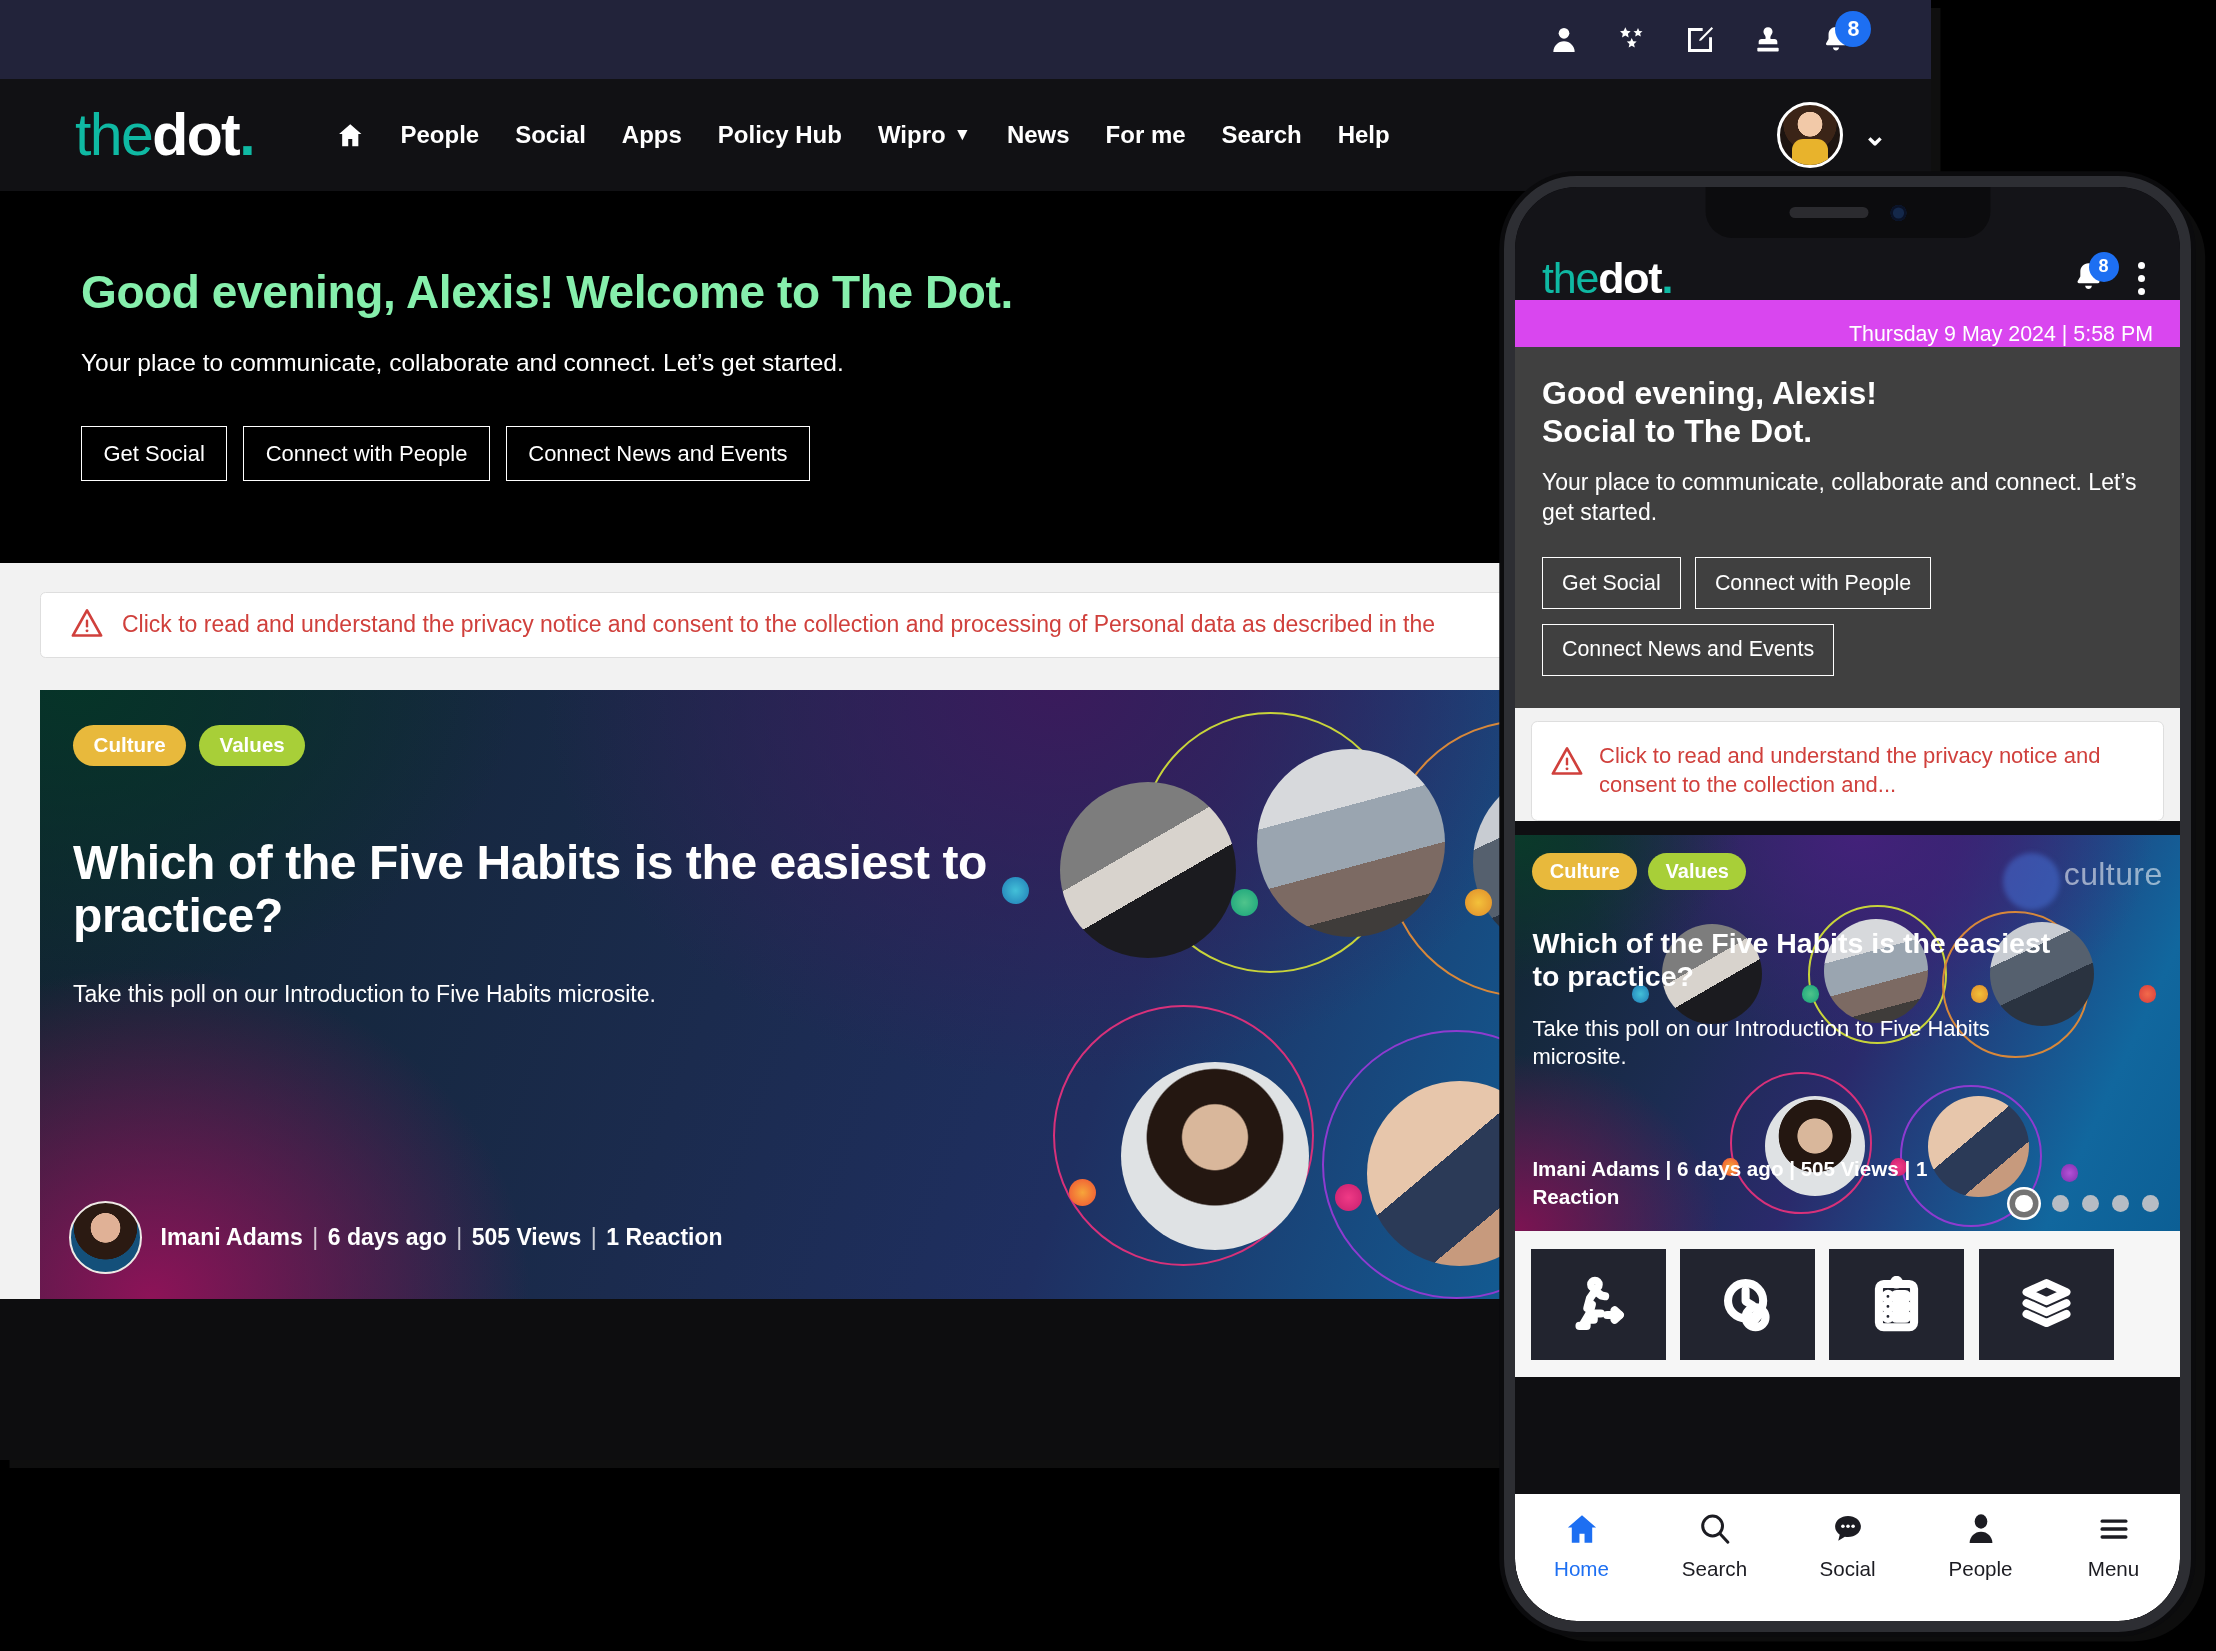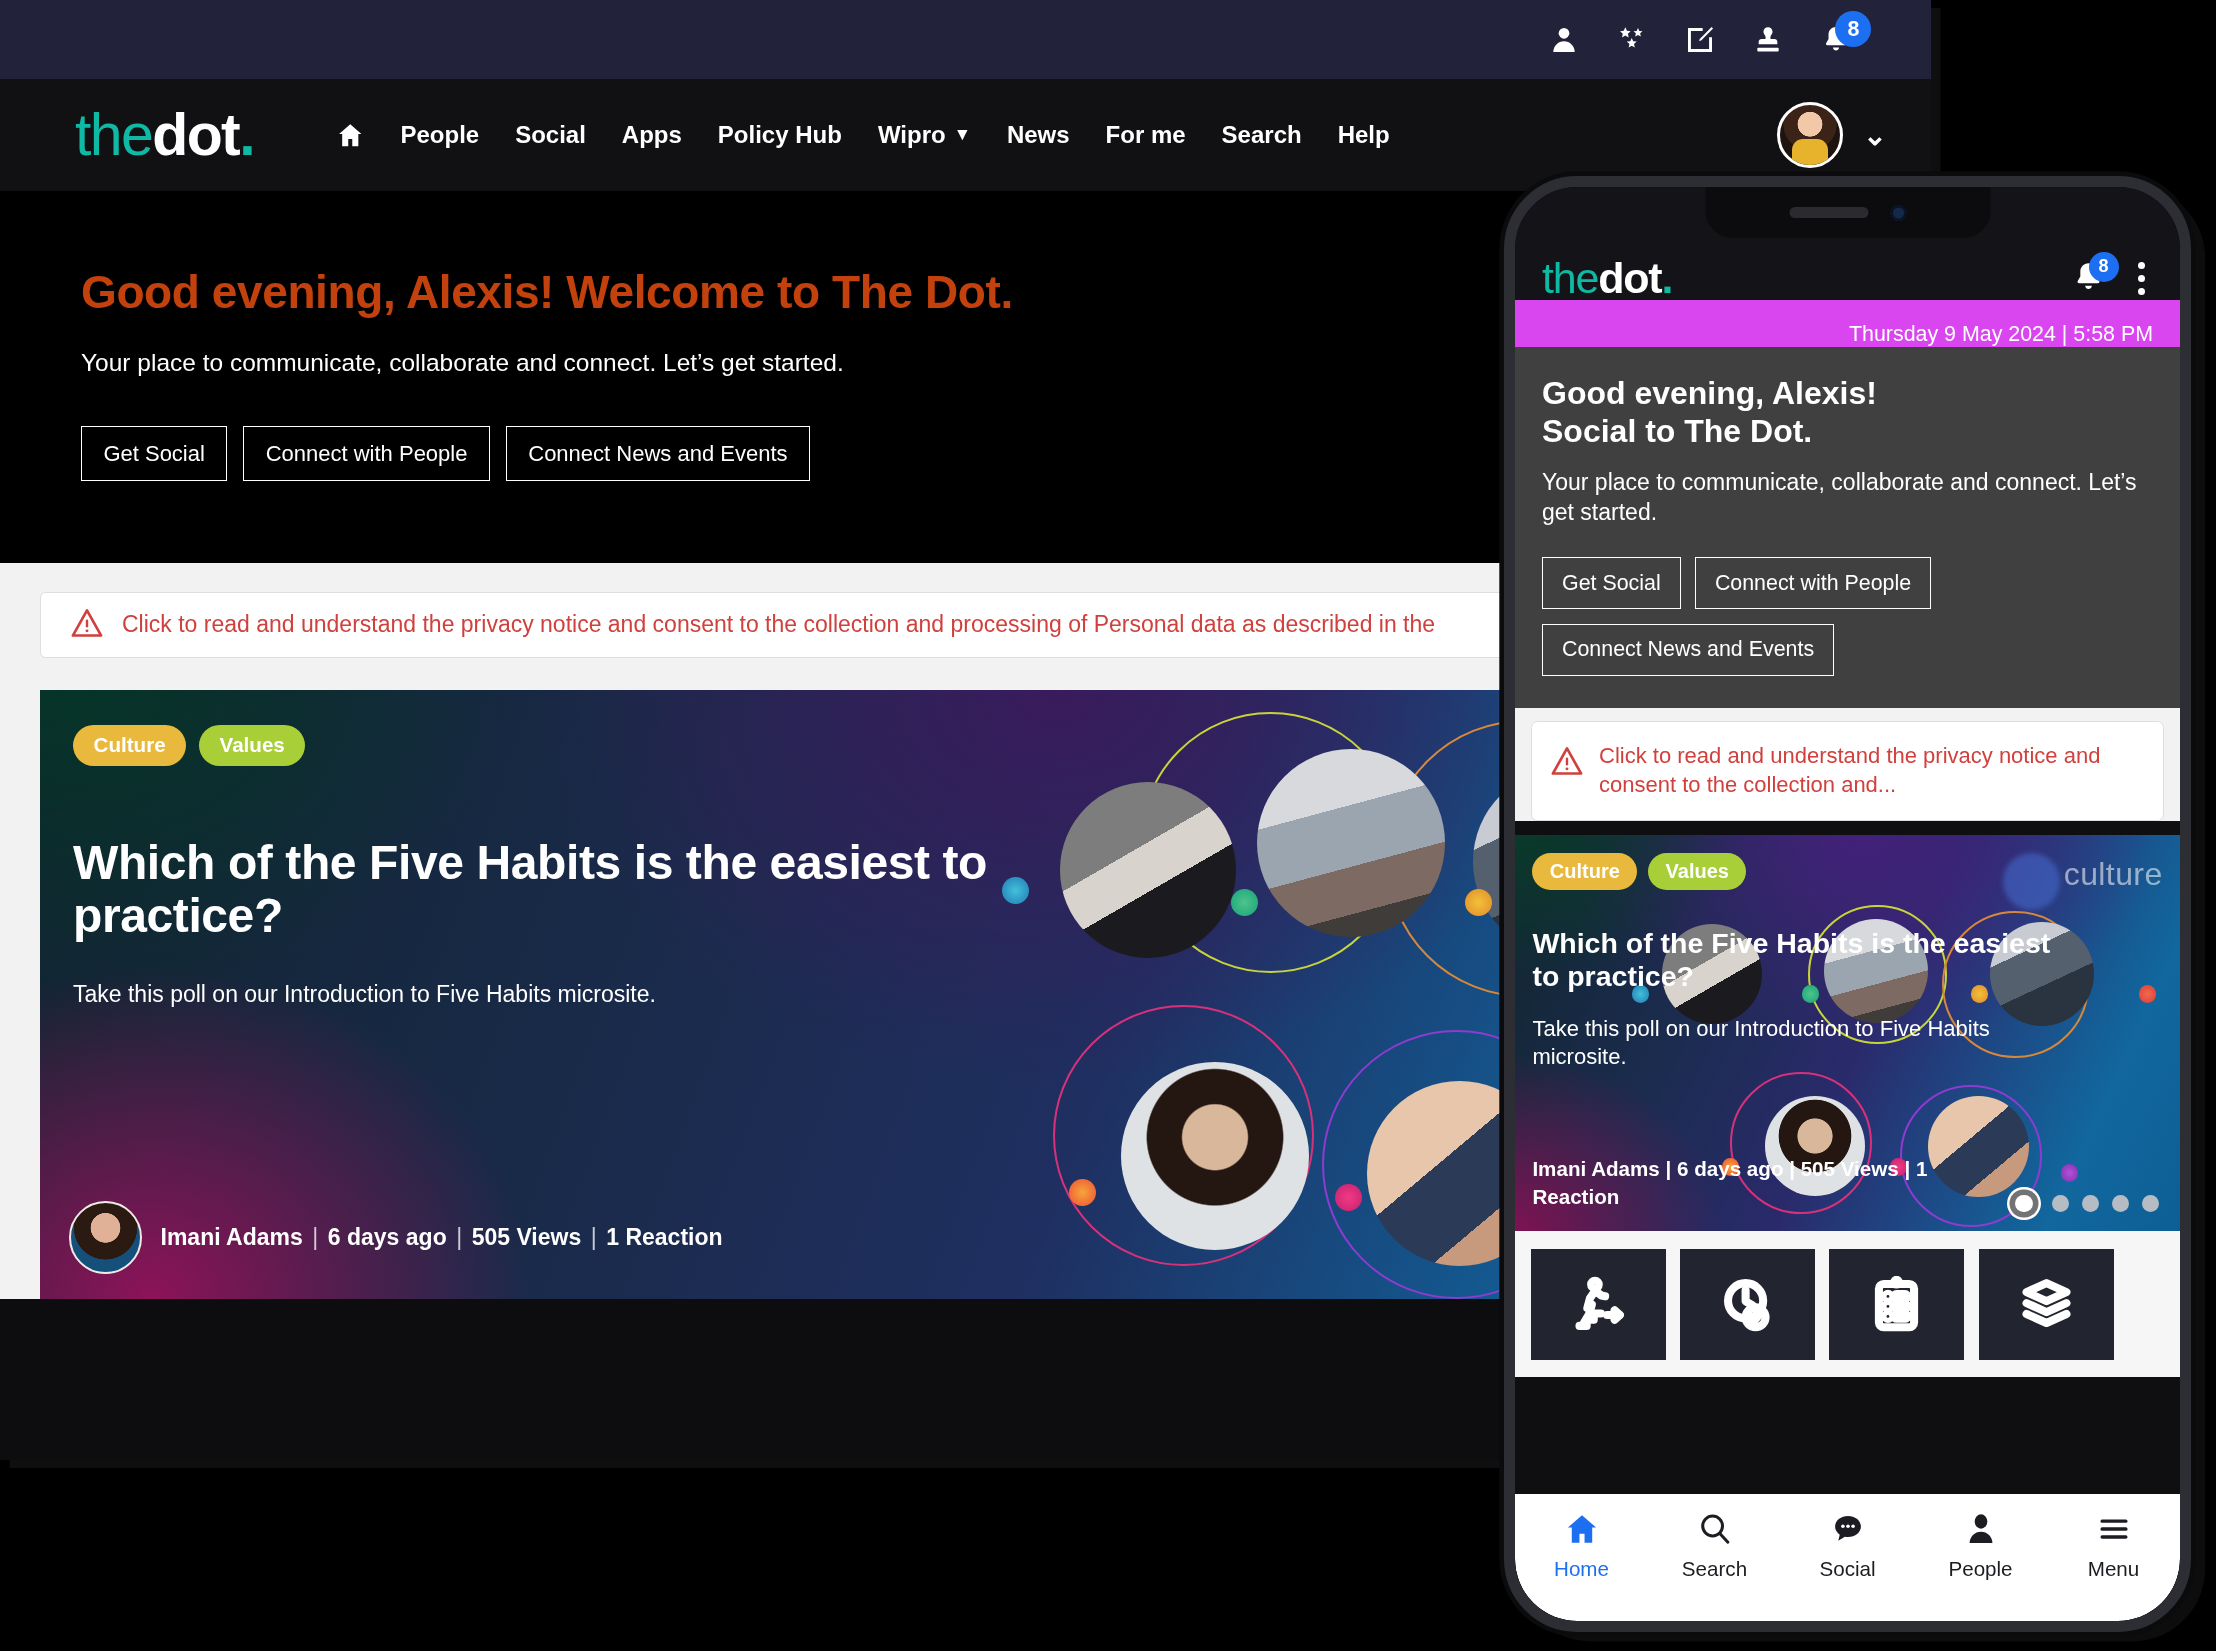--- a/index.html
+++ b/index.html
@@ -72,21 +72,21 @@
   }
   .avatar::after {
     content: ""; position: absolute; left: 50%; top: 56%;
     transform: translateX(-50%);
     width: 36px; height: 32px; border-radius: 11px 11px 0 0;
     background: #e8b32c;
   }
   .chev { color: #fff; font-size: 28.5px; font-weight: 700; line-height: 1; }
 
   .desk-hero { background: #000; padding: 74px 0 82px 81px; }
-  .hero-title { color: #c2410c; font-size: 46px; font-weight: 700; letter-spacing: -0.4px; }
+  .hero-title { color: #86efac; font-size: 46px; font-weight: 700; letter-spacing: -0.4px; }
   .hero-sub { color: #fff; font-size: 24.5px; margin-top: 30px; font-weight: 400; }
   .hero-btns { display: flex; gap: 16px; margin-top: 49px; }
   .obtn {
     border: 1.6px solid #fff; background: transparent; color: #fff;
     font-size: 22px; font-family: "Liberation Sans", sans-serif;
     padding: 13.5px 21.4px; cursor: pointer; white-space: nowrap;
   }
 
   .desk-body { background: #f2f2f2; padding: 28.5px 0 0 0; min-height: 443px; }
   .privacy {

